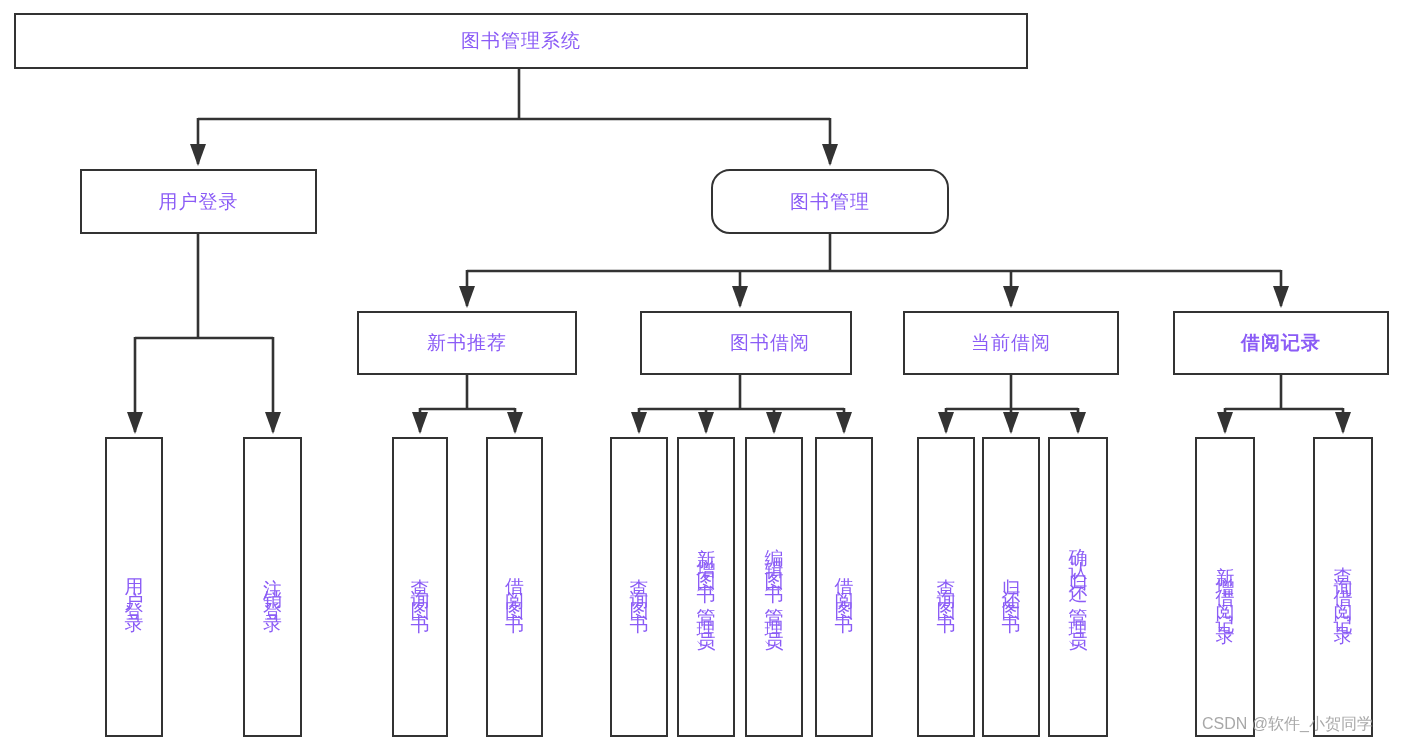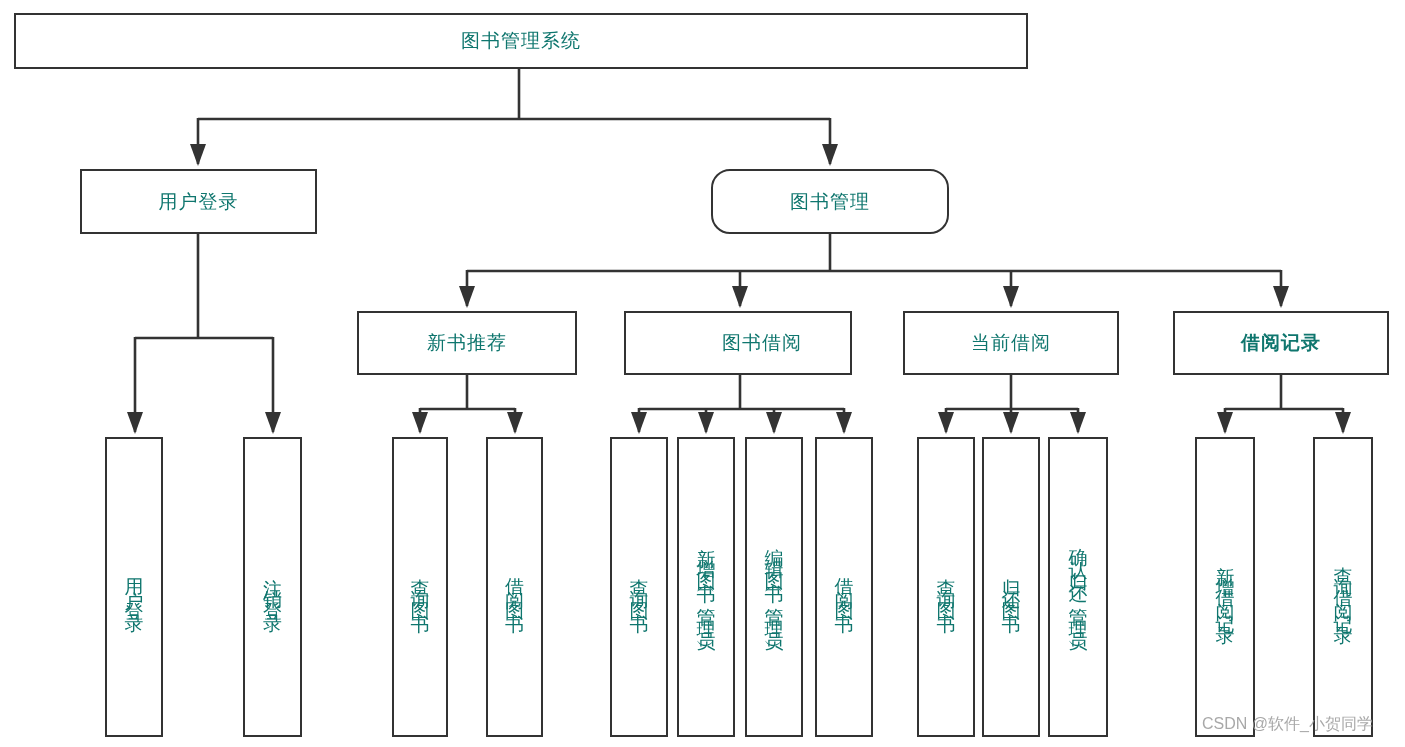--- a/index.html
+++ b/index.html
@@ -22,21 +22,21 @@
     z-index: 1;
   }
   .box {
     position: absolute;
     box-sizing: border-box;
     border: 2.5px solid #333333;
     background: #ffffff;
     display: flex;
     align-items: center;
     justify-content: center;
-    color: #0f766e;
+    color: #8b5cf6;
     z-index: 2;
   }
   .hlabel {
     font-size: 19px;
     letter-spacing: 1px;
     white-space: nowrap;
   }
   .leaf .vlabel {
     writing-mode: vertical-rl;
     text-orientation: mixed;
@@ -44,21 +44,21 @@
     letter-spacing: 12px;
     white-space: nowrap;
   }
   
   #n-root   { left: 14px;  top: 13px;  width: 1014px; height: 56px; }
   
   #n-login  { left: 80px;  top: 169px; width: 237px;  height: 65px; }
   #n-mgmt   { left: 711px; top: 169px; width: 238px;  height: 65px; border-radius: 19px; }
   
   #n-rec    { left: 357px; top: 311px; width: 220px;  height: 64px; }
-  #n-bor    { left: 624px; top: 311px; width: 228px;  height: 64px; padding-left: 48px; }
+  #n-bor    { left: 640px; top: 311px; width: 212px;  height: 64px; padding-left: 48px; }
   #n-cur    { left: 903px; top: 311px; width: 216px;  height: 64px; }
   #n-hist   { left: 1173px;top: 311px; width: 216px;  height: 64px; font-weight: bold; }
   
   .leaf     { top: 437px; height: 300px; }
   #l-ulogin { left: 105px;  width: 58px; }
   #l-logout { left: 243px;  width: 59px; }
   #l-rec-q  { left: 392px;  width: 56px; }
   #l-rec-b  { left: 486px;  width: 57px; }
   #l-bor-q  { left: 610px;  width: 58px; }
   #l-bor-a  { left: 677px;  width: 58px; }

